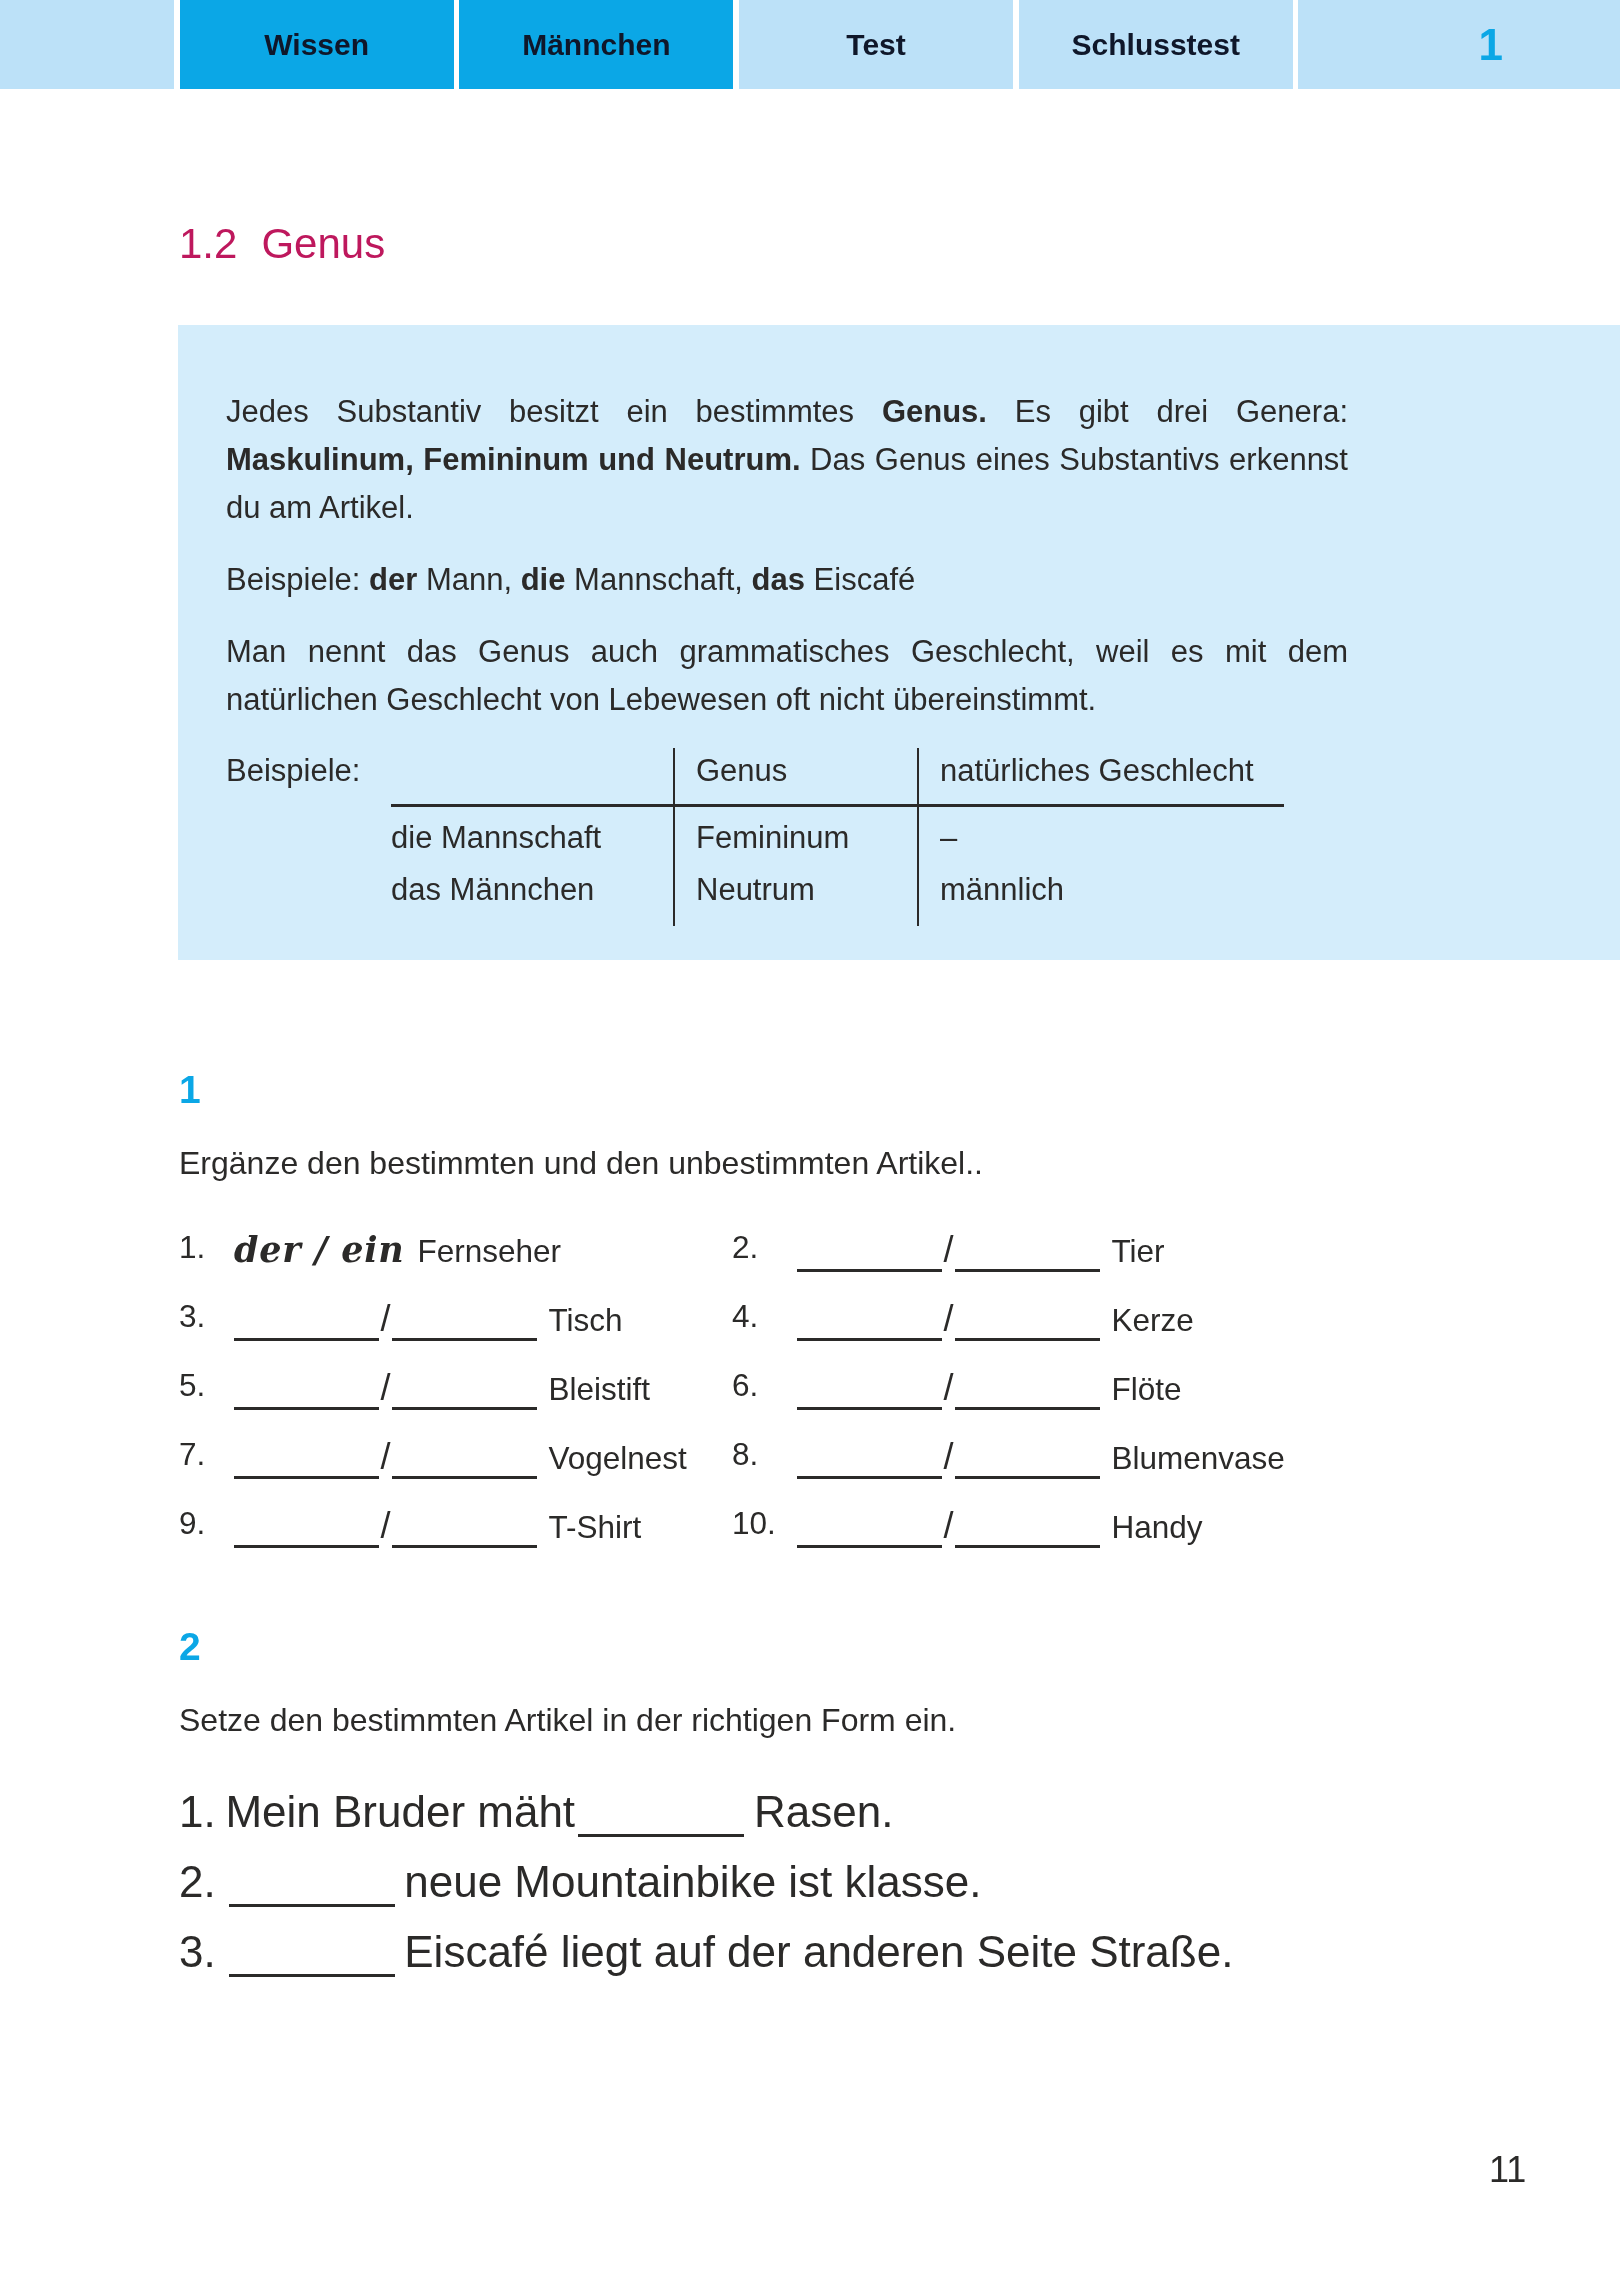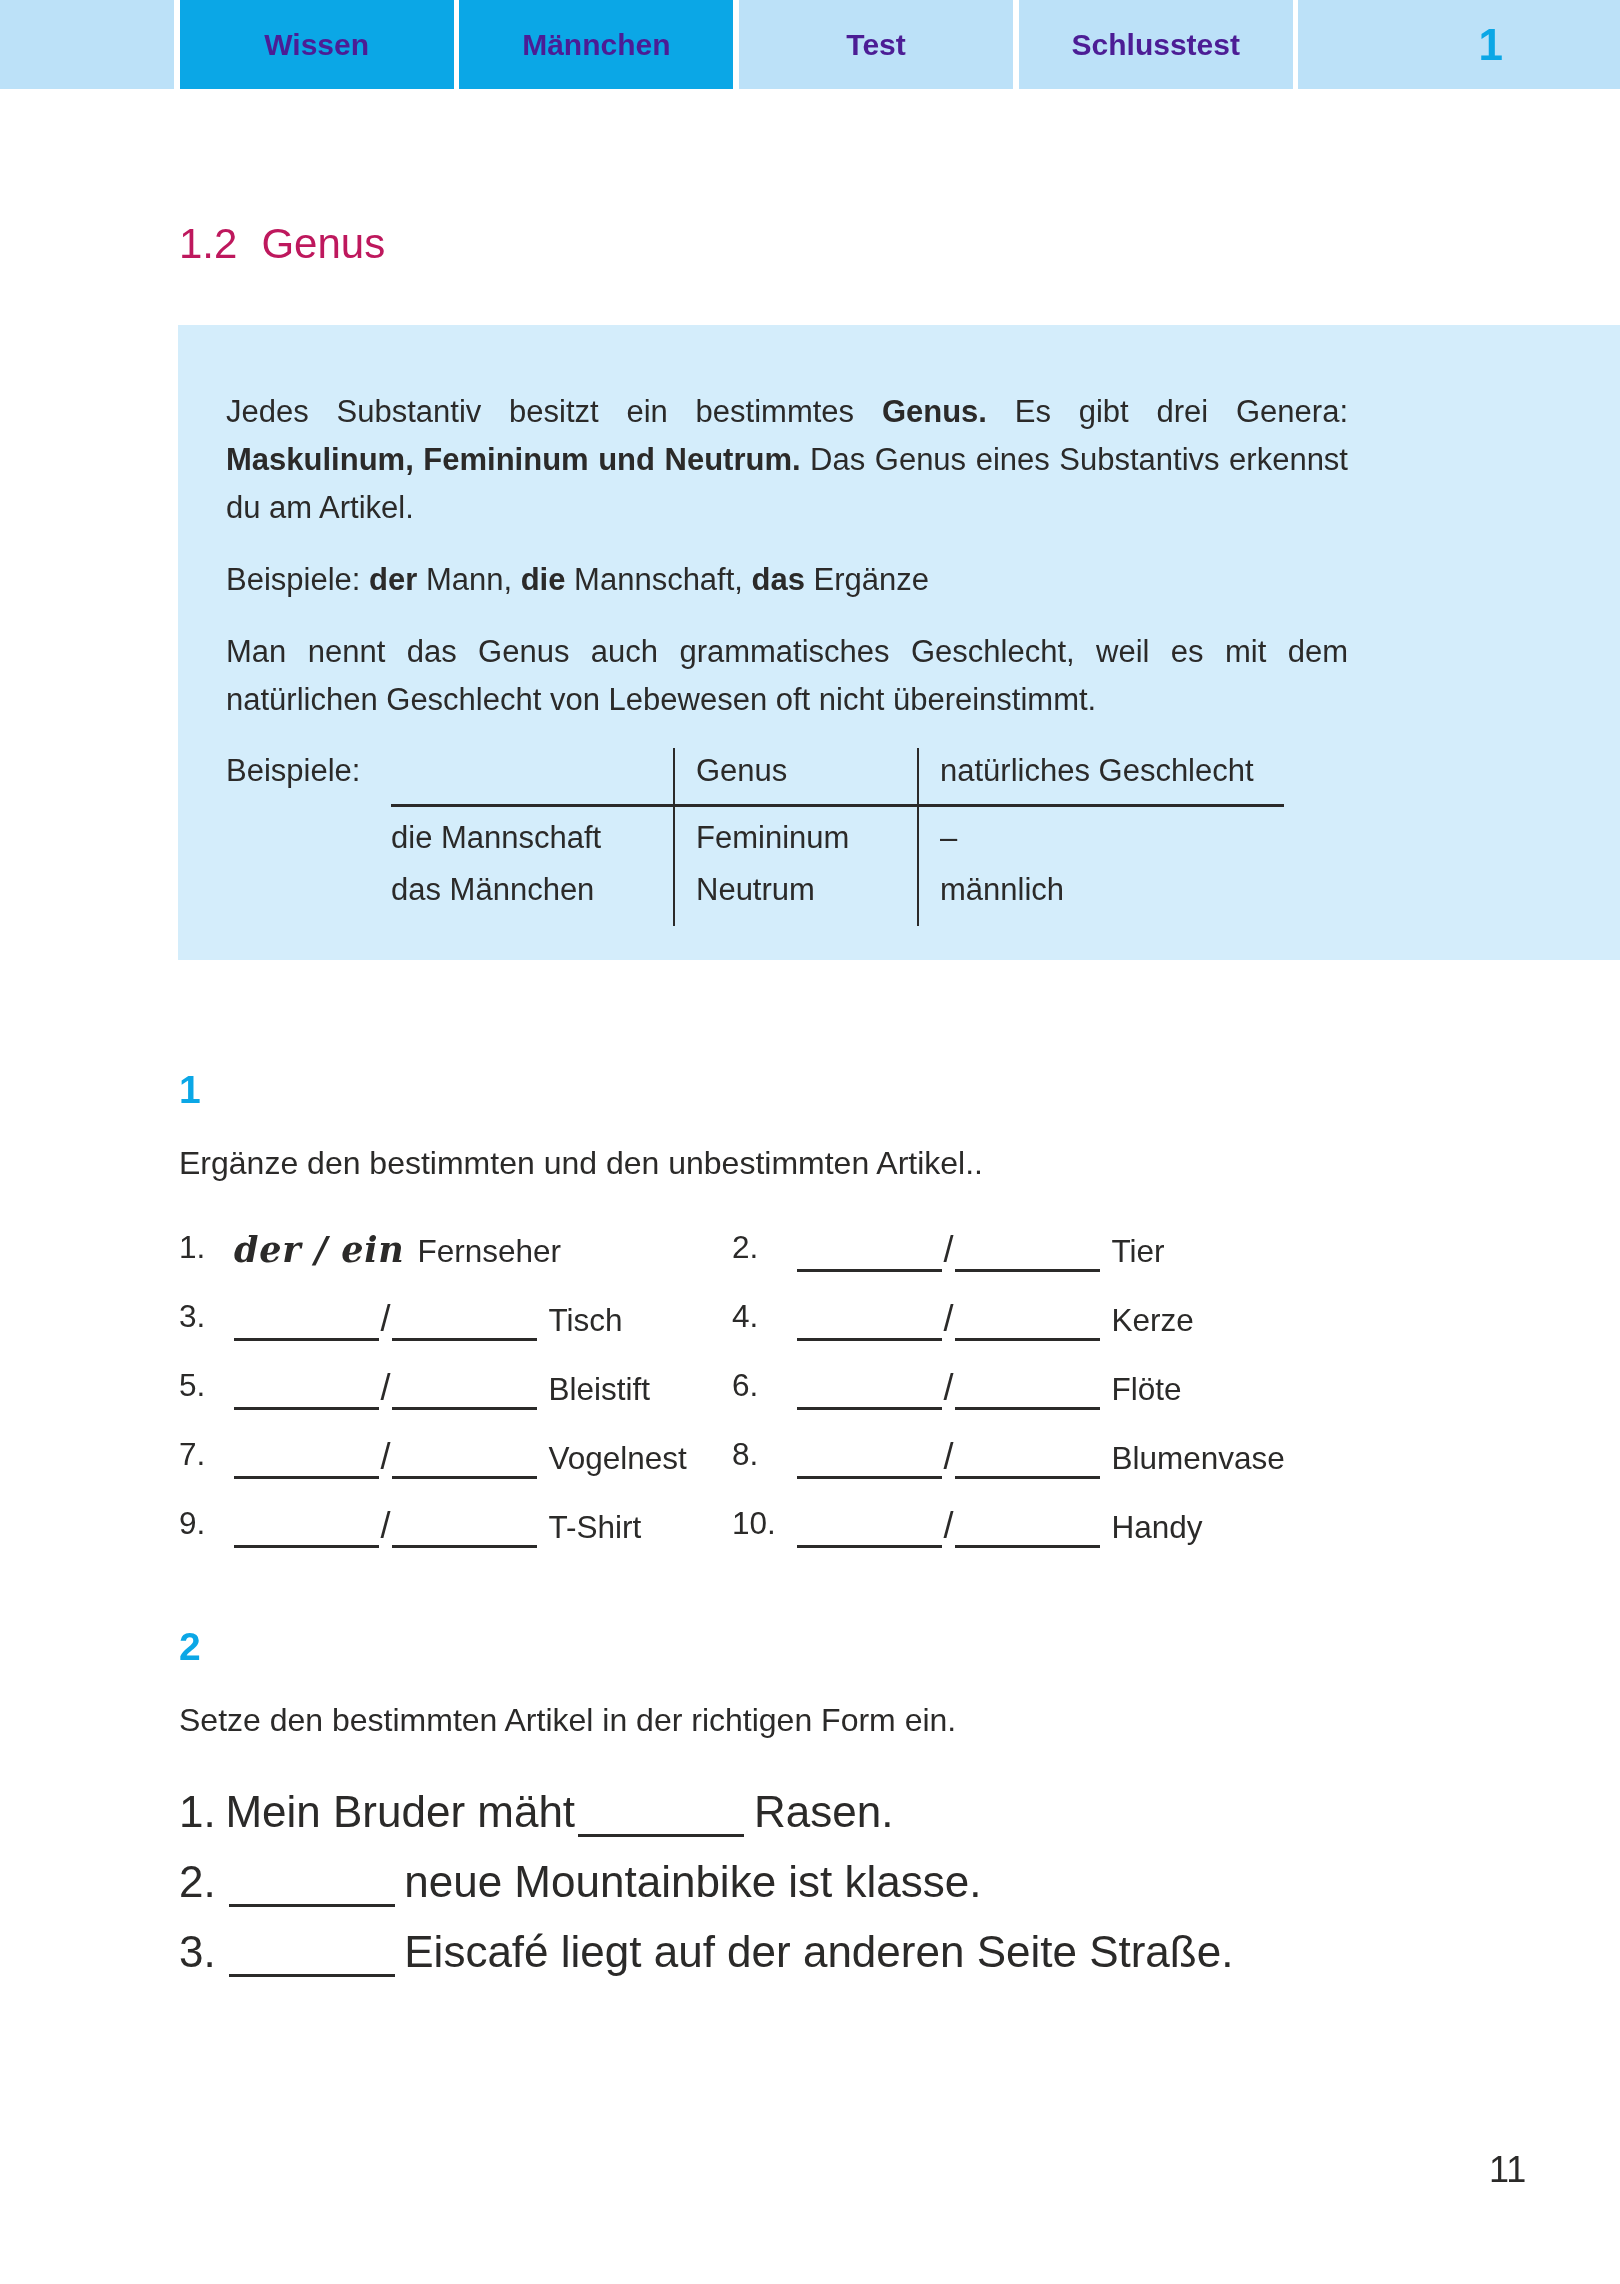--- a/index.html
+++ b/index.html
@@ -6,21 +6,21 @@
   .page {
     position:relative; width:1620px; height:2284px; background:#ffffff;
     font-family:"Liberation Sans", sans-serif; color:#2b2a29; overflow:hidden;
   }
 
   
   .header { position:absolute; top:0; left:0; width:1620px; height:89px; display:flex; }
   .hblock { height:89px; }
   .hdr-spacer { width:174px; background:#bce1f8; margin-right:5.7px; }
   .tab { width:274px; margin-right:5.7px; display:flex; align-items:center; justify-content:center;
-         color:#4c1d95; font-weight:bold; font-size:30px; }
+         color:#0f172a; font-weight:bold; font-size:30px; }
   .tab-active { background:#0ba7e6; }
   .tab-inactive { background:#bce1f8; }
   .hdr-right { flex:1; background:#bce1f8; display:flex; align-items:center; justify-content:flex-end;
                padding-right:117px; color:#0ba7e6; font-weight:bold; font-size:44px; }
 
   
   .page-title { position:absolute; left:179px; top:220px; font-size:42px; font-weight:normal; color:#be185d; }
   .t-text { margin-left:24px; }
 
   
@@ -83,21 +83,21 @@
 
   <div class="page-title">
     <span class="t-num">1.2</span><span class="t-text">Genus</span>
   </div>
 
   <div class="info-box">
     <div class="info-text">
 
       <p class="p-just"><span>Jedes Substantiv besitzt ein bestimmtes </span><b>Genus.</b><span> Es gibt drei Genera: </span><b>Maskulinum, Femininum und Neutrum.</b><span> Das Genus eines Substantivs erkennst du am Artikel.</span></p>
 
-      <p class="p-line"><span>Beispiele: </span><b>der</b><span> Mann, </span><b>die</b><span> Mannschaft, </span><b>das</b><span> Ergänze</span></p>
+      <p class="p-line"><span>Beispiele: </span><b>der</b><span> Mann, </span><b>die</b><span> Mannschaft, </span><b>das</b><span> Eiscafé</span></p>
 
       <p class="p-just">Man nennt das Genus auch grammatisches Geschlecht, weil es mit dem natürlichen Geschlecht von Lebewesen oft nicht übereinstimmt.</p>
 
       <div class="gtable">
         <div class="gt-cell gt-head">Beispiele:</div>
         <div class="gt-cell gt-head gt-hline"></div>
         <div class="gt-cell gt-head gt-hline gt-vline">Genus</div>
         <div class="gt-cell gt-head gt-hline gt-vline">natürliches Geschlecht</div>
 
         <div class="gt-cell gt-data"></div>

